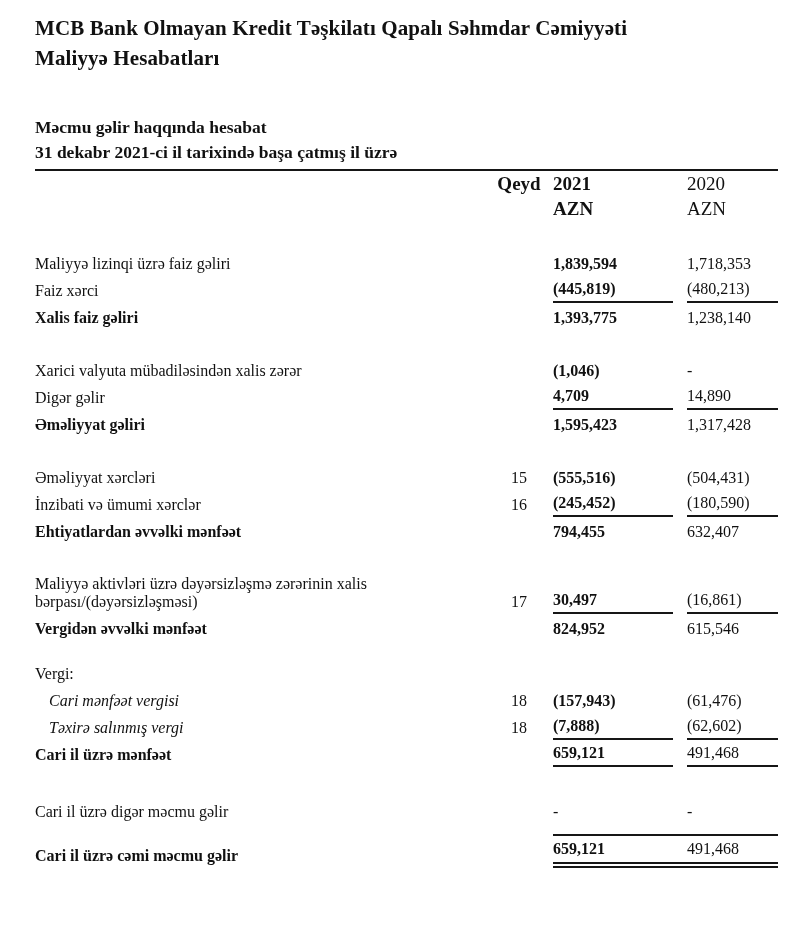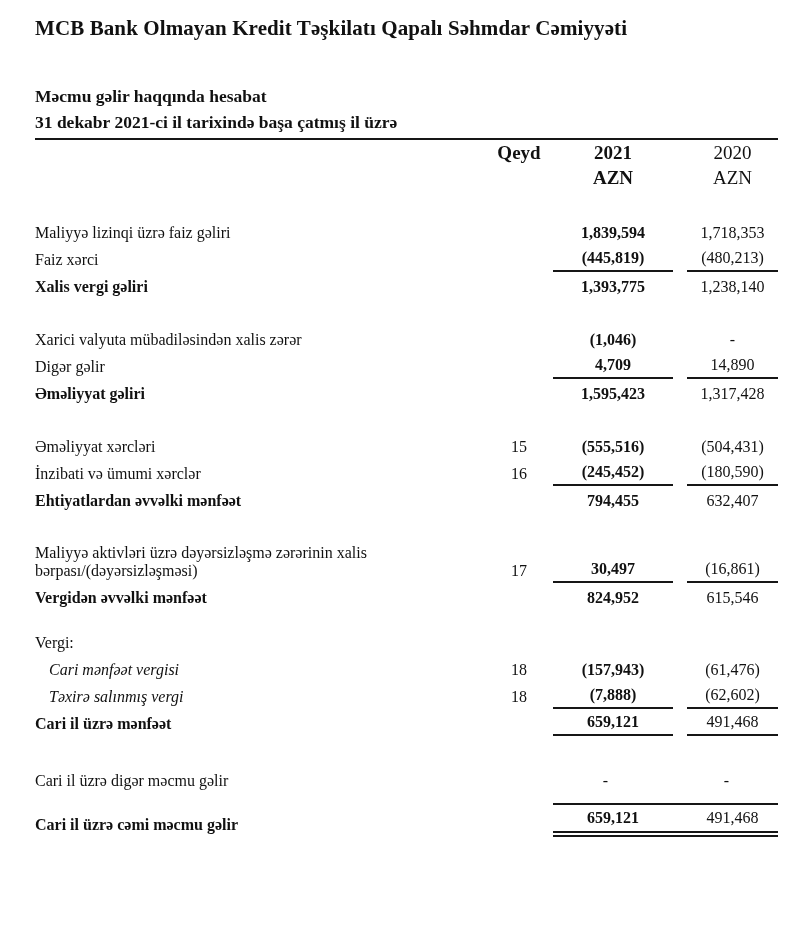--- a/index.html
+++ b/index.html
@@ -53,21 +53,21 @@
     overflow: visible;
     white-space: normal;
   }
   tr.r   { height: 27px; }
   tr.hdr1 { height: 27px; }
   tr.hdr2 { height: 25px; }
   tr.wrap { height: 48px; }
   tr.grand { height: 34px; }
 
   td.note { text-align: center; }
-  td.num  { text-align: center; }
+  td.num  { text-align: left; }
   td.v2021 { font-weight: bold; }
   tr.hdr1 td, tr.hdr2 td { font-size: 19px; margin-top: 42px; }
   tr.hdr1 td.note, tr.hdr1 td.v2021, tr.hdr2 td.v2021 { font-weight: bold; }
   tr.hdr1 td.v2020, tr.hdr2 td.v2020 { font-weight: normal; }
 
   tr.bold td.lbl { font-weight: bold; }
   tr.ind td.lbl { padding-left: 14px; font-style: italic; }
 
   tr.ul td.v2021, tr.ul td.v2020 {
     border-bottom: 2px solid #161616;
@@ -89,20 +89,21 @@
   tr.sp30 { height: 30px; }
   tr.sp10 { height: 10px; }
 </style>
 </head>
 <body>
 
 <div class="page">
 
   <div class="company-title">
     <div>MCB Bank Olmayan Kredit Təşkilatı Qapalı Səhmdar Cəmiyyəti</div>
+    <div>Maliyyə Hesabatları</div>
   </div>
 
   <div class="report-title">
     <div>Məcmu gəlir haqqında hesabat</div>
     <div>31 dekabr 2021-ci il tarixində başa çatmış il üzrə</div>
   </div>
 
   <table class="fin">
     <colgroup>
       <col class="c-label">
@@ -140,21 +141,21 @@
       <td class="num v2020">1,718,353</td>
     </tr>
     <tr class="r ul">
       <td class="lbl">Faiz xərci</td>
       <td class="note"></td>
       <td class="num v2021">(445,819)</td>
       <td class="gap"></td>
       <td class="num v2020">(480,213)</td>
     </tr>
     <tr class="r bold">
-      <td class="lbl">Xalis vergi gəliri</td>
+      <td class="lbl">Xalis faiz gəliri</td>
       <td class="note"></td>
       <td class="num v2021">1,393,775</td>
       <td class="gap"></td>
       <td class="num v2020">1,238,140</td>
     </tr>
 
     <tr class="sp26">
           <td colspan="5"></td>
         </tr>
 

